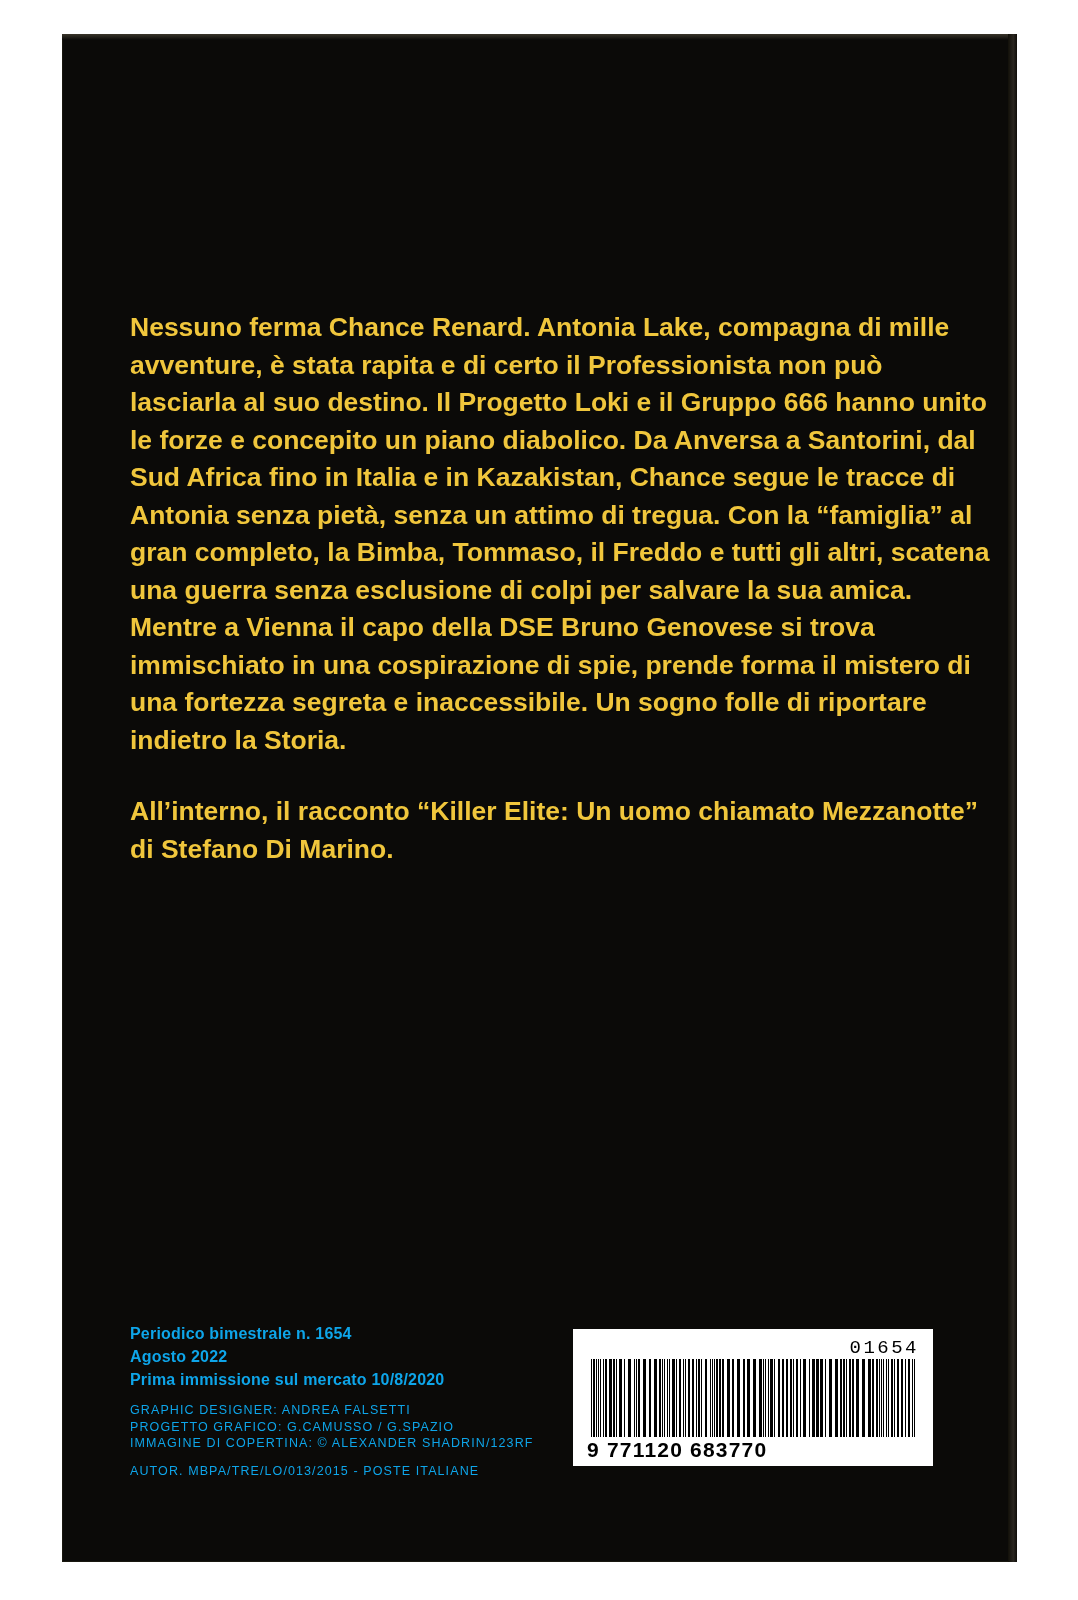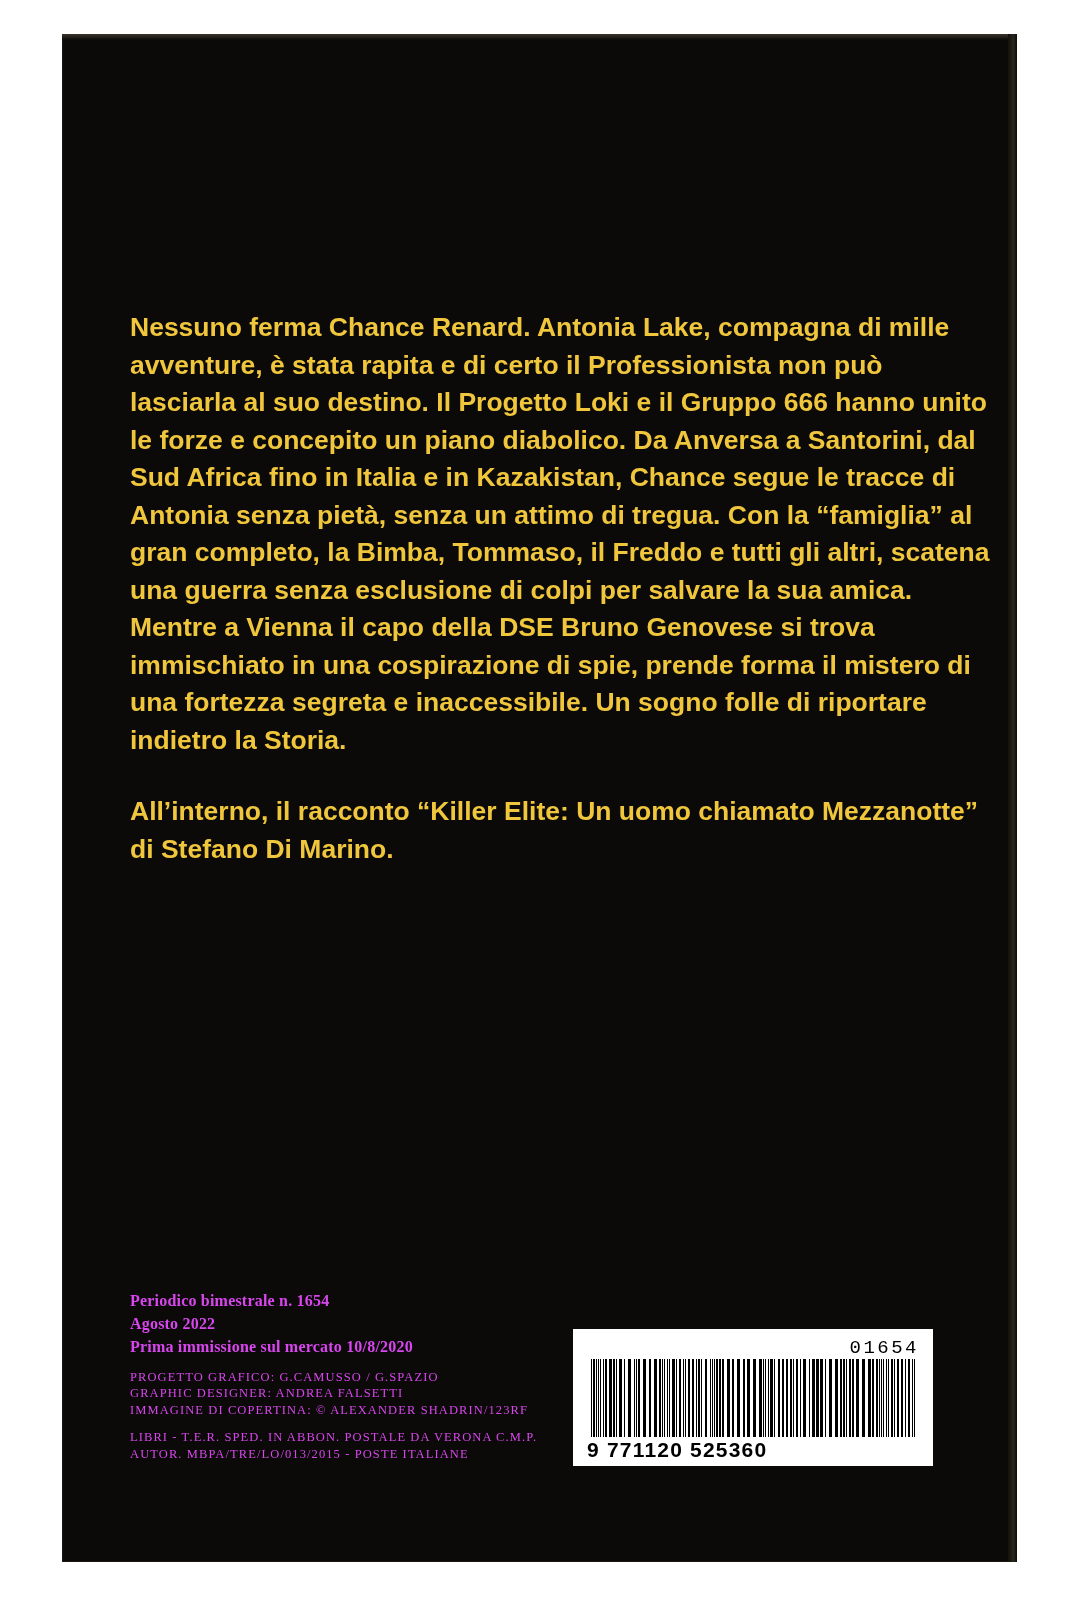--- a/index.html
+++ b/index.html
@@ -94,24 +94,23 @@
     font-weight: bold;
     text-align: left;
   }
   #blurb p { margin: 0 0 34px 0; }
   #blurb p:last-child { margin-bottom: 0; }
 
   
   #colophon {
     position: absolute;
     left: 68px;
-    bottom: 100px;
+    bottom: 83px;
     width: 470px;
-    color: #d946ef;
-    font-family: Liberation Serif, serif;
+    color: #0ea5e9;
   }
   .colo-strong {
     font-size: 16px;
     font-weight: bold;
     line-height: 23px;
     letter-spacing: .2px;
   }
   .colo-small {
     font-size: 12.5px;
     line-height: 16.5px;
@@ -177,27 +176,26 @@
     <p>Nessuno ferma Chance Renard. Antonia Lake, compagna di mille avventure, è stata rapita e di certo il Professionista non può lasciarla al suo destino. Il Progetto Loki e il Gruppo 666 hanno unito le forze e concepito un piano diabolico. Da Anversa a Santorini, dal Sud Africa fino in Italia e in Kazakistan, Chance segue le tracce di Antonia senza pietà, senza un attimo di tregua. Con la “famiglia” al gran completo, la Bimba, Tommaso, il Freddo e tutti gli altri, scatena una guerra senza esclusione di colpi per salvare la sua amica. Mentre a Vienna il capo della DSE Bruno Genovese si trova immischiato in una cospirazione di spie, prende forma il mistero di una fortezza segreta e inaccessibile. Un sogno folle di riportare indietro la Storia.</p>
     <p>All’interno, il racconto “Killer Elite: Un uomo chiamato Mezzanotte” di Stefano Di Marino.</p>
   </div>
 
   <div id="colophon">
     <div class="colo-strong">Periodico bimestrale n. 1654</div>
     <div class="colo-strong">Agosto 2022</div>
     <div class="colo-strong">Prima immissione sul mercato 10/8/2020</div>
 
     <div class="colo-small">
+      <div>GRAPHIC DESIGNER: ANDREA FALSETTI</div>
       <div>PROGETTO GRAFICO: G.CAMUSSO / G.SPAZIO</div>
-      <div>GRAPHIC DESIGNER: ANDREA FALSETTI</div>
       <div>IMMAGINE DI COPERTINA: © ALEXANDER SHADRIN/123RF</div>
     </div>
 
     <div class="colo-small">
-      <div>LIBRI - T.E.R. SPED. IN ABBON. POSTALE DA VERONA C.M.P.</div>
       <div>AUTOR. MBPA/TRE/LO/013/2015 - POSTE ITALIANE</div>
     </div>
   </div>
 
   <div id="barcode-box">
     <div id="barcode-addon-digits">01654</div>
     <div id="bars">
         <i style="left: 0px; width: 1px;"></i>
         <i style="left: 2px; width: 2px;"></i>
         <i style="left: 5px; width: 1px;"></i>
@@ -283,15 +281,15 @@
         <i style="left: 297px; width: 1px;"></i>
         <i style="left: 300px; width: 2px;"></i>
         <i style="left: 303px; width: 1px;"></i>
         <i style="left: 306px; width: 2px;"></i>
         <i style="left: 310px; width: 2px;"></i>
         <i style="left: 314px; width: 1px;"></i>
         <i style="left: 317px; width: 2px;"></i>
         <i style="left: 321px; width: 1px;"></i>
         <i style="left: 323px; width: 1px;"></i>
       </div>
-    <div id="barcode-number">9 771120 525360</div>
+    <div id="barcode-number">9 771120 683770</div>
   </div>
 </div>
 
 </body></html>

